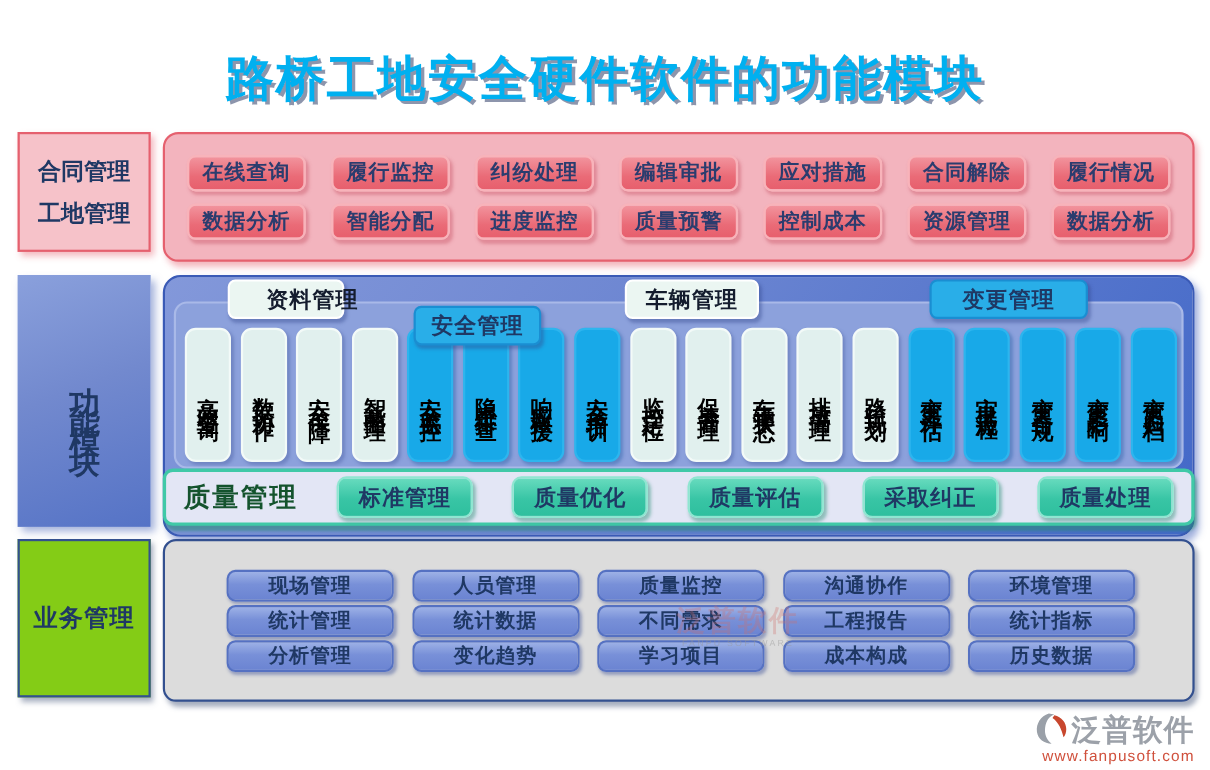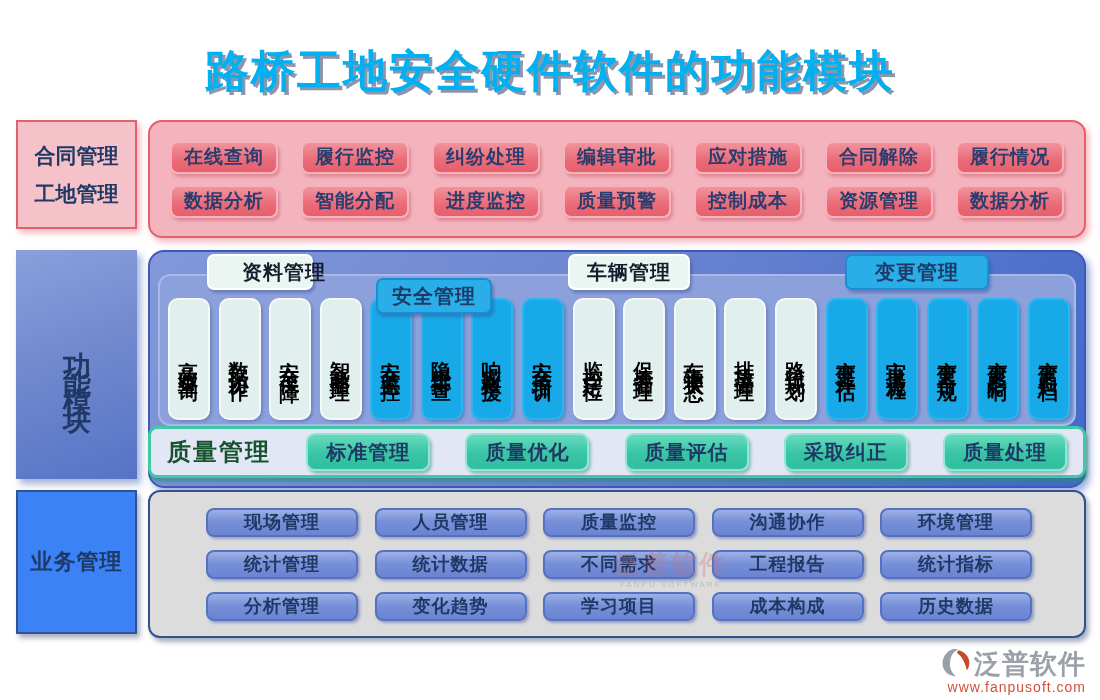--- a/index.html
+++ b/index.html
@@ -88,28 +88,28 @@
   .quality-label{font-size:24px;font-weight:bold;color:#14532d;letter-spacing:2px;white-space:nowrap;}
   .teal-chip{
     width:124px;height:38px;box-sizing:border-box;border-radius:9px;
     background:linear-gradient(180deg,#67DBBE 0%,#38C5A5 55%,#2FBF9E 100%);
     border:2px solid #8FE6D1;color:#1F3864;font-weight:bold;font-size:20px;
     display:flex;align-items:center;justify-content:center;
     box-shadow:2px 3px 3px rgba(40,140,115,.45);letter-spacing:1px;white-space:nowrap;
   }
   
   .business-label{
-    top:490px;height:144px;background:#3b82f6;border:2px solid #33508F;font-size:22px;
+    top:490px;height:144px;background:#84cc16;border:2px solid #33508F;font-size:22px;
     box-shadow:3px 4px 5px rgba(80,95,130,.5);letter-spacing:1px;
   }
   .business-main{
     position:absolute;left:148px;top:490px;width:938px;height:148px;box-sizing:border-box;
     background:#DCDCDC;border:2px solid #33508F;border-radius:12px;
     box-shadow:3px 4px 5px rgba(80,95,130,.5);
-    display:flex;flex-direction:column;justify-content:center;gap:13px;padding:0 52px 0 56px;
+    display:flex;flex-direction:column;justify-content:center;gap:3px;padding:0 52px 0 56px;
   }
   .biz-row{display:flex;justify-content:space-between;}
   .blue-chip{
     width:152px;height:29px;box-sizing:border-box;border-radius:8px;
     background:linear-gradient(180deg,#9DB1E6 0%,#7890D8 45%,#6B84D2 100%);
     border:2px solid #5571C2;color:#1F3864;font-weight:bold;font-size:18px;
     display:flex;align-items:center;justify-content:center;
     box-shadow:2px 2px 3px rgba(60,80,150,.45);letter-spacing:1px;white-space:nowrap;
   }
   

